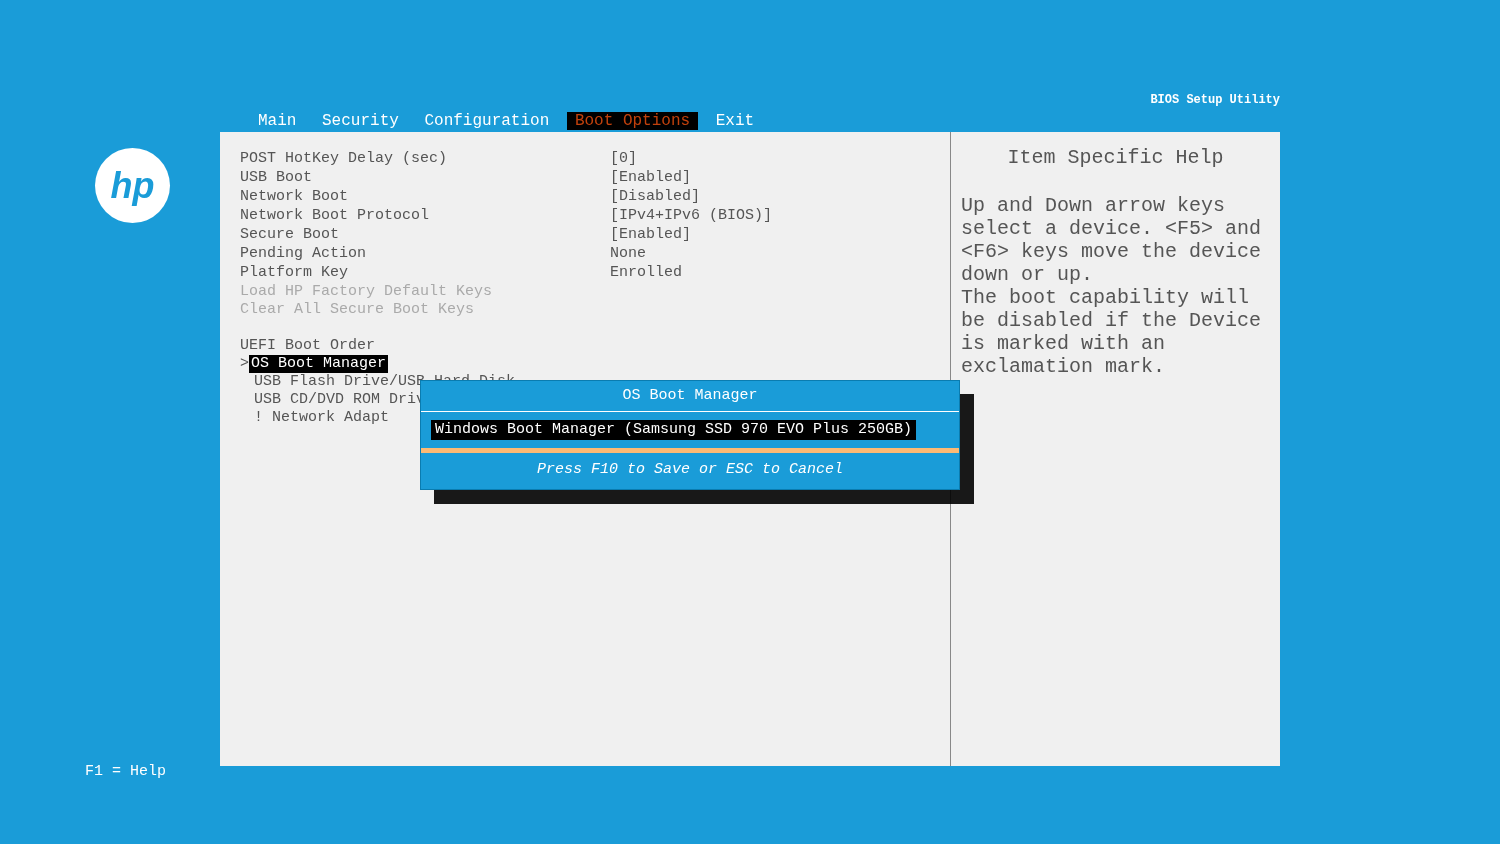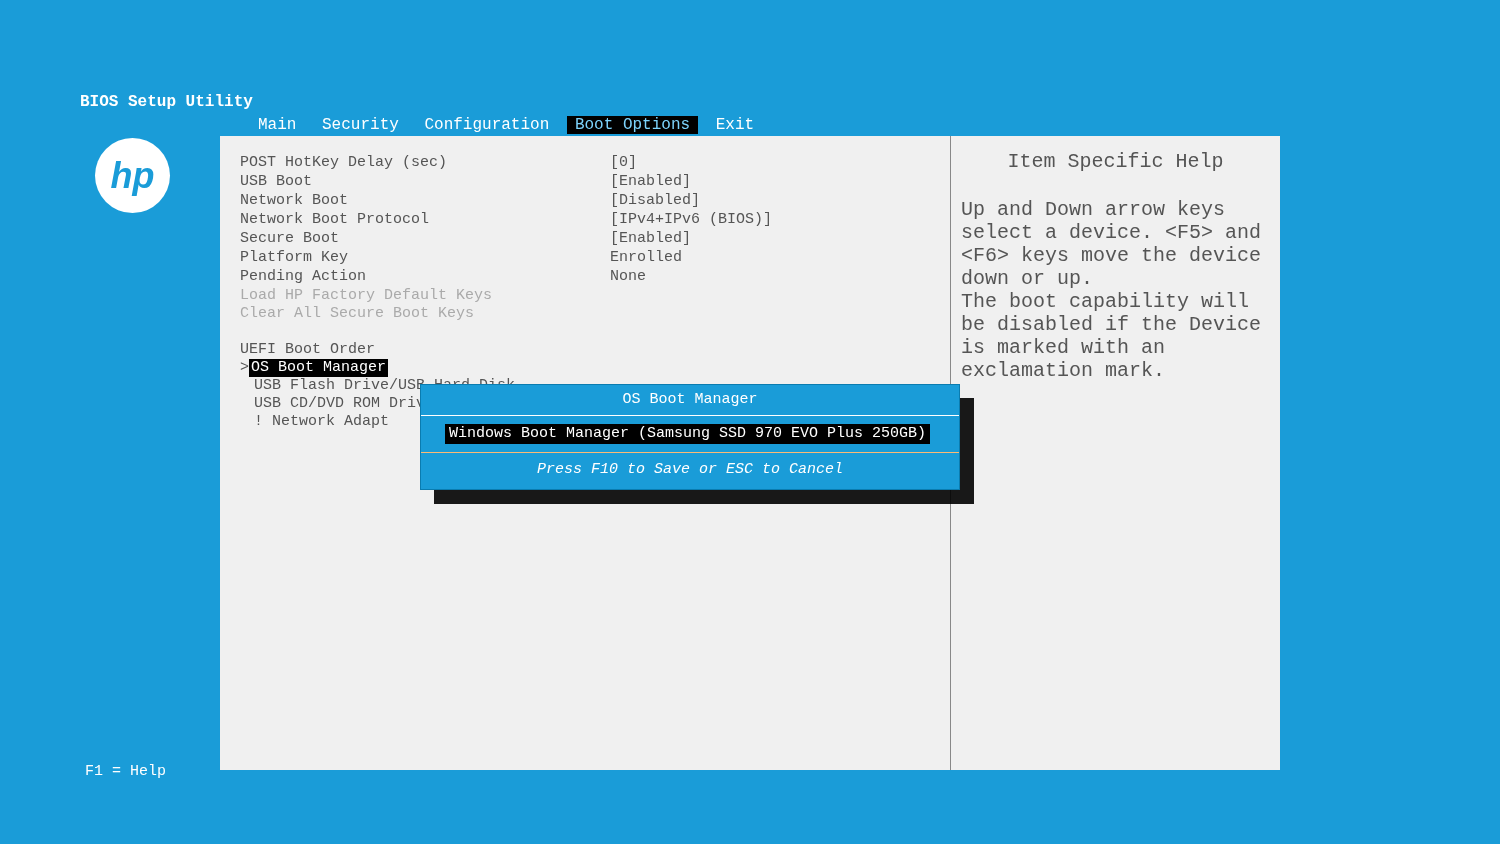--- a/index.html
+++ b/index.html
@@ -13,51 +13,51 @@
     }
     .screen {
       position: absolute;
       left: 80px;
       top: 90px;
       right: 220px;
       bottom: 40px;
       background: #1a9cd8;
     }
     .title-bar {
-      text-align: left;
-      color: #ffffff;
-      font-size: 16px;
+      text-align: right;
+      color: #ffffff;
+      font-size: 12px;
       padding: 3px 0;
       font-weight: bold;
     }
     .menu-bar {
       padding: 2px 0 2px 170px;
       color: #ffffff;
       font-size: 16px;
     }
     .menu-item {
       display: inline-block;
       padding: 0 8px;
       cursor: pointer;
     }
     .menu-item.active {
       background: #000000;
-      color: #7dd3fc;
+      color: #c2410c;
     }
     .main-area {
       display: flex;
       background: #f0f0f0;
       height: calc(100% - 80px);
       margin-left: 140px;
       gap: 36px;
     }
     .logo-area {
       position: absolute;
       left: 15px;
-      top: 48px;
+      top: 58px;
       width: 75px;
       height: 75px;
     }
     .hp-logo {
       width: 75px;
       height: 75px;
       background: #ffffff;
       border-radius: 50%;
       display: flex;
       align-items: center;
@@ -126,22 +126,22 @@
       border: 1px solid #0a7cb0;
       color: #ffffff;
       font-size: 15px;
     }
     .popup-title {
       text-align: center;
       padding: 6px 0;
       border-bottom: 1px solid #ffffff;
     }
     .popup-body {
-      padding: 8px 24px;
-      border-bottom: 1px solid #fdba74;
+      padding: 8px 10px;
+      border-bottom: 5px solid #fdba74;
     }
     .popup-selected {
       background: #000000;
       color: #ffffff;
       padding: 1px 4px;
       display: inline-block;
     }
     .popup-footer {
       text-align: center;
       padding: 8px 0 10px 0;
@@ -192,26 +192,26 @@
       </div>
       <div class="setting-row">
         <div class="setting-label">Network Boot Protocol</div>
         <div class="setting-value">[IPv4+IPv6 (BIOS)]</div>
       </div>
       <div class="setting-row">
         <div class="setting-label">Secure Boot</div>
         <div class="setting-value">[Enabled]</div>
       </div>
       <div class="setting-row">
+        <div class="setting-label">Pending Action</div>
+        <div class="setting-value">None</div>
+      </div>
+      <div class="setting-row">
         <div class="setting-label">Platform Key</div>
         <div class="setting-value">Enrolled</div>
-      </div>
-      <div class="setting-row">
-        <div class="setting-label">Pending Action</div>
-        <div class="setting-value">None</div>
       </div>
 
       <div class="disabled-item">Load HP Factory Default Keys</div>
       <div class="disabled-item">Clear All Secure Boot Keys</div>
 
       <div class="section-header">UEFI Boot Order</div>
 
       <div>
         <span class="selector-arrow">&gt;</span><span class="boot-item selected">OS Boot Manager</span>
       </div>

